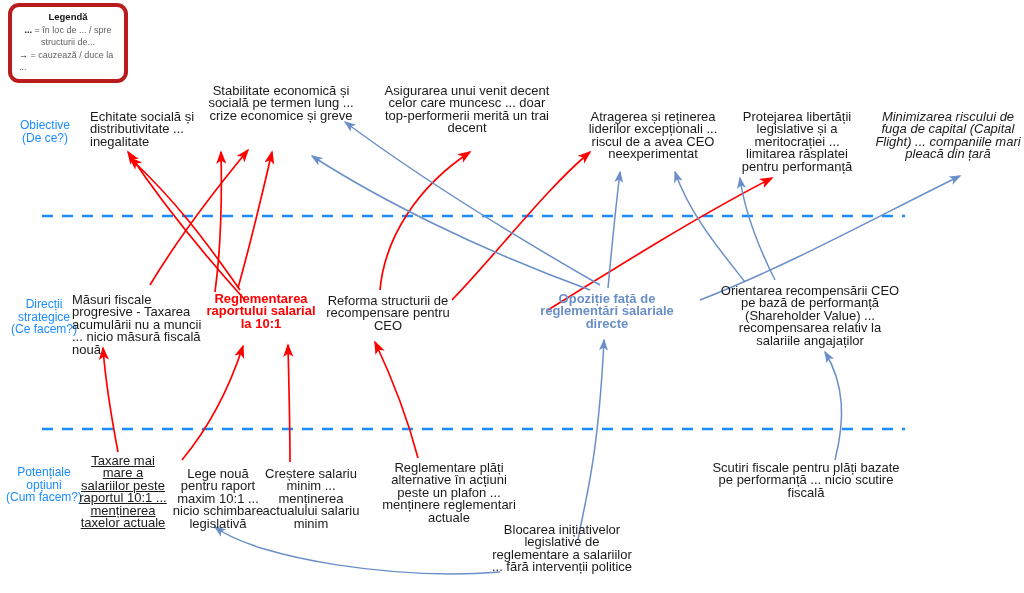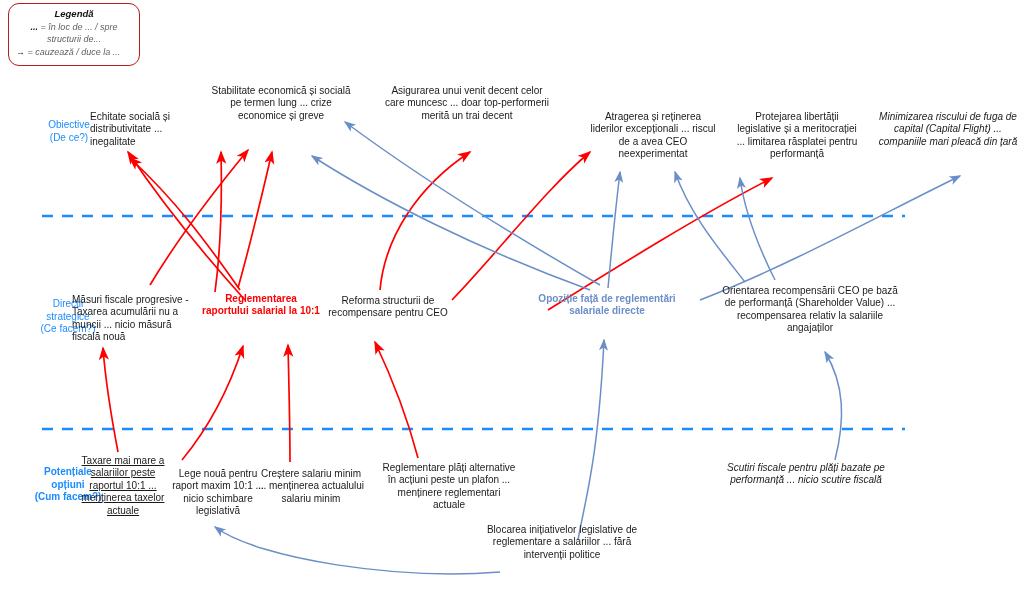--- a/index.html
+++ b/index.html
@@ -6,35 +6,35 @@
   body{width:1024px;height:593px;position:relative;overflow:hidden;
        font-family:"Liberation Sans","DejaVu Sans",sans-serif;
        -webkit-font-smoothing:antialiased;}
 
   #canvas{position:absolute;left:0;top:0;width:1024px;height:593px;}
 
   svg.layer{position:absolute;left:0;top:0;width:1024px;height:593px;
             pointer-events:none;}
 
   
-  .legend{position:absolute;left:8px;top:3px;width:132px;
-          border:1px solid #b91c1c;border-radius:11px;background:#fff;
-          padding:4px 5px 6px 5px;box-sizing:border-box;font-style:italic;}
+  .legend{position:absolute;left:8px;top:3px;width:120px;
+          border:4px solid #b91c1c;border-radius:11px;background:#fff;
+          padding:4px 5px 6px 5px;box-sizing:border-box;}
   .legend .ltitle{font-size:9.5px;font-weight:bold;color:#111;text-align:center;
                   margin-bottom:3px;}
   .legend .lrow{font-size:9px;color:#5f5f5f;line-height:11.5px;text-align:center;}
   .legend .lrow .gl{color:#222;font-weight:bold;}
   .legend .lrow.first{text-align:center;}
 
   
-  .axis-label{position:absolute;color:#1a8cff;font-size:10px;line-height:12.5px;
-              text-align:center;font-weight:normal;margin-left:24px;}
+  .axis-label{position:absolute;color:#1a8cff;font-size:12px;line-height:12.5px;
+              text-align:center;font-weight:normal;}
 
   
-  .node{position:absolute;font-size:10px;line-height:12.4px;color:#1a1a1a;
+  .node{position:absolute;font-size:13px;line-height:12.4px;color:#1a1a1a;
         text-align:center;}
   .node.red{color:#ff0000;font-weight:bold;}
   .node.blue{color:#6a8fc8;font-weight:bold;}
   .node.left{text-align:left;}
 </style>
 </head>
 <body>
 
 <div id="canvas">
 
@@ -113,21 +113,21 @@
     <div>Obiective</div>
     <div>(De ce?)</div>
   </div>
 
   <div class="axis-label" style="left:4px;top:298px;width:80px;">
     <div>Direcții</div>
     <div>strategice</div>
     <div>(Ce facem?)</div>
   </div>
 
-  <div class="axis-label" style="left:2px;top:466px;width:84px;font-weight:bold;">
+  <div class="axis-label" style="left:2px;top:466px;width:84px;">
     <div>Potențiale</div>
     <div>opțiuni</div>
     <div>(Cum facem?)</div>
   </div>
 
   <div class="node" style="left:90px;top:111px;width:108px;text-align:left;">Echitate socială și distributivitate ... inegalitate</div>
 
   <div class="node" style="left:206px;top:85px;width:150px;">Stabilitate economică și socială pe termen lung ... crize economice și greve</div>
 
   <div class="node" style="left:384px;top:85px;width:166px;">Asigurarea unui venit decent celor care muncesc ... doar top-performerii merită un trai decent</div>
@@ -149,17 +149,17 @@
   <div class="node" style="left:716px;top:285px;width:188px;">Orientarea recompensării CEO pe bază de performanță (Shareholder Value) ... recompensarea relativ la salariile angajaților</div>
 
   <div class="node" style="left:78px;top:455px;width:90px;text-decoration:underline;">Taxare mai mare a salariilor peste raportul 10:1 ... menținerea taxelor actuale</div>
 
   <div class="node" style="left:170px;top:468px;width:96px;">Lege nouă pentru raport maxim 10:1 ... nicio schimbare legislativă</div>
 
   <div class="node" style="left:256px;top:468px;width:110px;">Creștere salariu minim ... menținerea actualului salariu minim</div>
 
   <div class="node" style="left:382px;top:462px;width:134px;">Reglementare plăți alternative în acțiuni peste un plafon ... menținere reglementari actuale</div>
 
-  <div class="node" style="left:712px;top:462px;width:188px;font-style:italic;">Scutiri fiscale pentru plăți bazate pe performanță ... nicio scutire fiscală</div>
+  <div class="node" style="left:712px;top:462px;width:188px;">Scutiri fiscale pentru plăți bazate pe performanță ... nicio scutire fiscală</div>
 
   <div class="node" style="left:486px;top:524px;width:152px;">Blocarea inițiativelor legislative de reglementare a salariilor ... fără intervenții politice</div>
 
 </div>
 
 </body></html>

